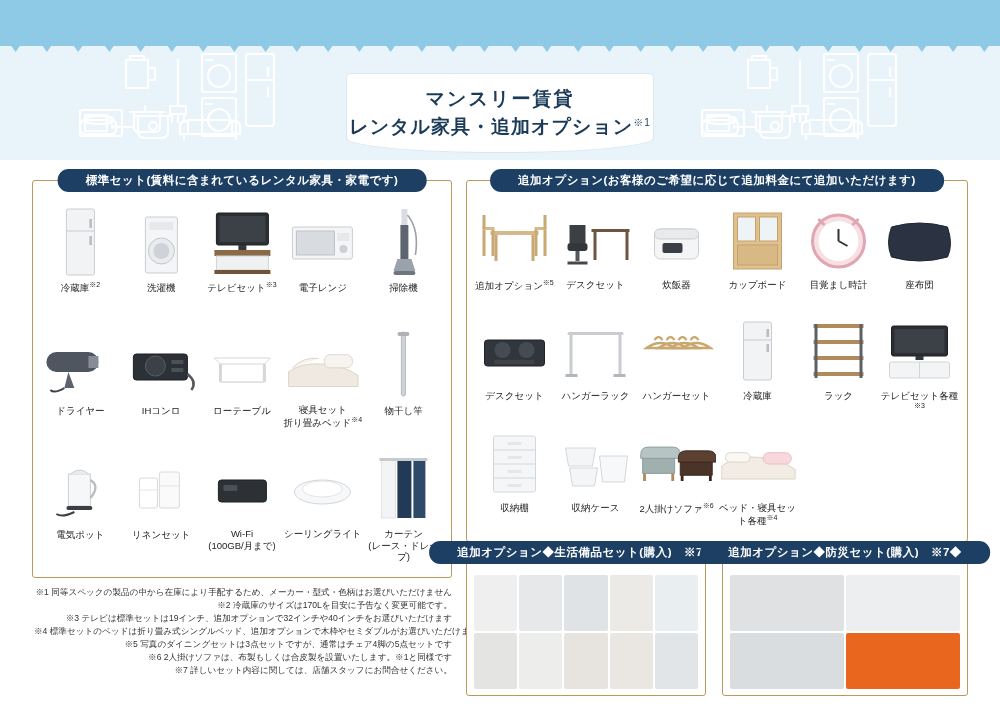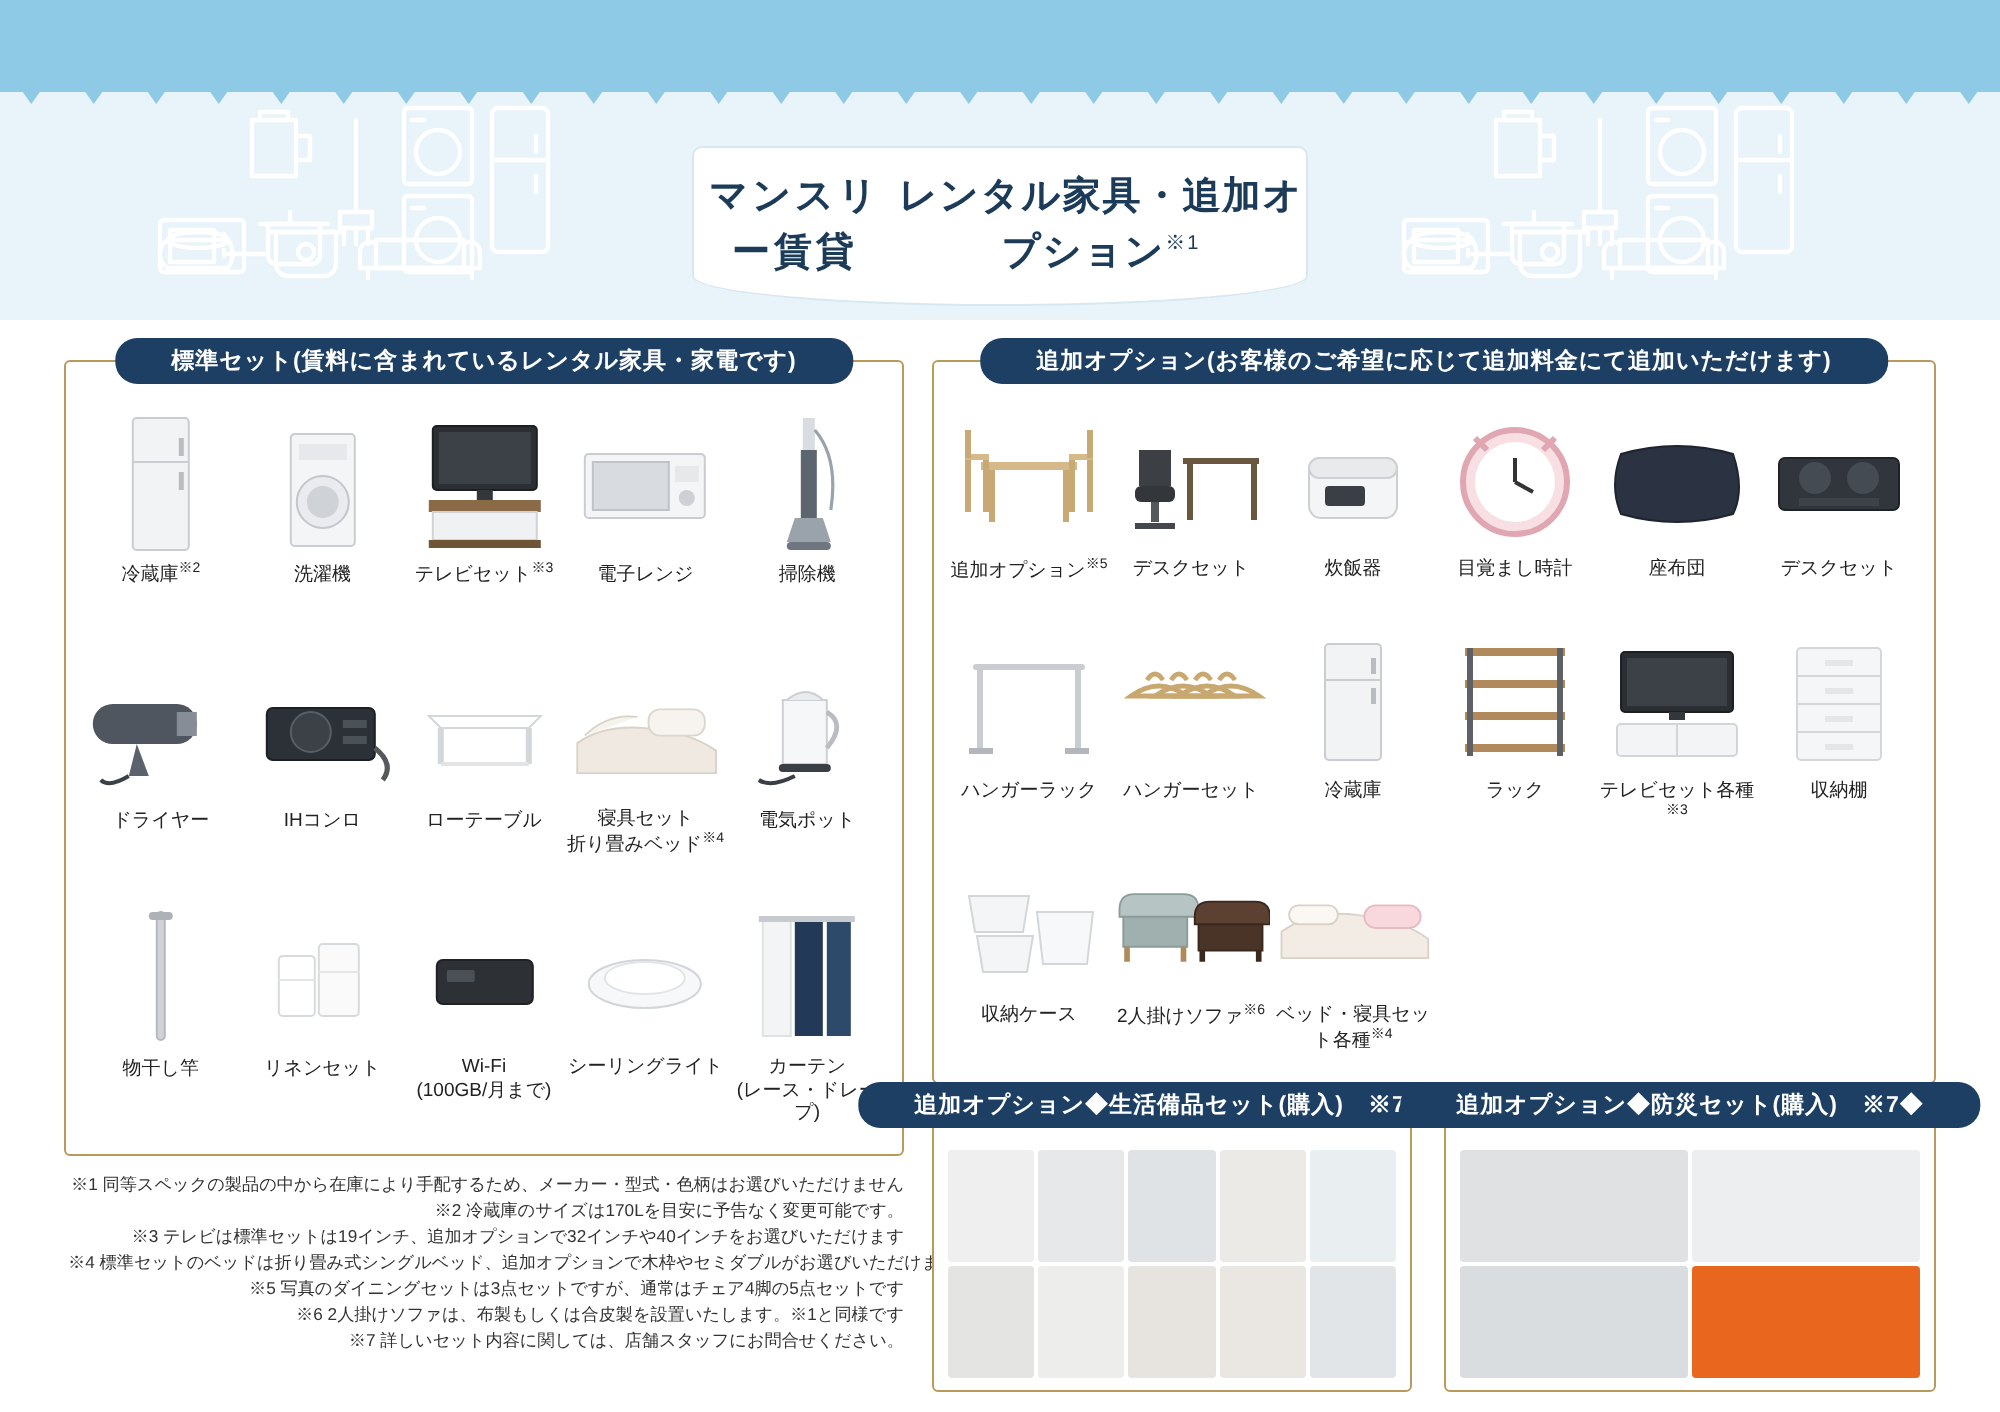--- a/index.html
+++ b/index.html
@@ -36,21 +36,21 @@
   }
   .header-strip-bottom {
     position:absolute; left:0; bottom:0; width:1000px; height:10px;
     background:#ffffff;
   }
   .title-box {
     position:absolute; left:347px; top:74px; width:306px; height:78px;
     background:#ffffff;
     border-radius:4px 4px 50% 50% / 4px 4px 18% 18%;
     box-shadow:0 0 0 1px #d8e7f0;
-    display:flex; flex-direction:row; align-items:center; justify-content:center;
+    display:flex; flex-direction:column; align-items:center; justify-content:center;
     text-align:center;
   }
   .title-box .l1 {
     font-size:19px; font-weight:bold; color:#1b3b59; letter-spacing:2px; line-height:1.5;
   }
   .title-box .l2 {
     font-size:19px; font-weight:bold; color:#1b3b59; letter-spacing:1px; line-height:1.5;
   }
   .title-box .l2 sup { font-size:10px; font-weight:normal; }
 
@@ -422,39 +422,39 @@
             <path d="M10 40 q12 -12 28 -10" fill="#f6f2ec" stroke="#d9d2c8"></path>
             <rect x="44" y="26" width="30" height="14" rx="6" fill="#f7f4ef" stroke="#ddd6cc"></rect>
           </svg>
       </div>
       <div class="cap"><span>寝具セット
 折り畳みベッド</span><sup>※4</sup></div>
     </div>
 
     <div class="cell">
       <div class="thumb">
+        <svg class="obj" viewBox="0 0 40 74">
+            <rect x="18" y="4" width="4" height="64" rx="2" fill="#cfd3d7" stroke="#b5b9bd"></rect>
+            <rect x="14" y="4" width="12" height="4" rx="2" fill="#aeb2b6"></rect>
+          </svg>
+      </div>
+      <div class="cap"><span>物干し竿</span><sup></sup></div>
+    </div>
+
+    <div class="cell">
+      <div class="thumb">
         <svg class="obj" viewBox="0 0 60 74">
             <path d="M18 22 h22 v32 h-22z" fill="#f6f7f8" stroke="#ccd0d4"></path>
             <path d="M20 22 q10 -8 18 0" fill="#e9ebed" stroke="#ccd0d4"></path>
             <path d="M40 28 q10 6 0 18" stroke="#b9bdc2" stroke-width="2.4" fill="none"></path>
             <rect x="16" y="54" width="26" height="4" rx="2" fill="#3a3f45"></rect>
             <path d="M24 60 q-12 6 -18 2" stroke="#3a3f45" stroke-width="2" fill="none"></path>
           </svg>
       </div>
       <div class="cap"><span>電気ポット</span><sup></sup></div>
-    </div>
-
-    <div class="cell">
-      <div class="thumb">
-        <svg class="obj" viewBox="0 0 40 74">
-            <rect x="18" y="4" width="4" height="64" rx="2" fill="#cfd3d7" stroke="#b5b9bd"></rect>
-            <rect x="14" y="4" width="12" height="4" rx="2" fill="#aeb2b6"></rect>
-          </svg>
-      </div>
-      <div class="cap"><span>物干し竿</span><sup></sup></div>
     </div>
 
     <div class="cell">
       <div class="thumb">
         <svg class="obj" viewBox="0 0 60 74">
             <rect x="8" y="26" width="18" height="30" rx="2" fill="#ffffff" stroke="#d7dadd"></rect>
             <rect x="28" y="20" width="20" height="36" rx="2" fill="#fafafa" stroke="#d7dadd"></rect>
             <path d="M8 38 h18 M28 34 h20" stroke="#e3e5e7"></path>
           </svg>
       </div>
@@ -540,20 +540,31 @@
       <div class="thumb">
         <svg class="obj" viewBox="0 0 76 72">
             <rect x="16" y="24" width="44" height="30" rx="6" fill="#f4f5f6" stroke="#ccd0d4"></rect>
             <rect x="16" y="24" width="44" height="10" rx="5" fill="#e8eaec" stroke="#ccd0d4"></rect>
             <rect x="24" y="38" width="20" height="10" rx="2" fill="#3a3f45"></rect>
           </svg>
       </div>
       <div class="cap"><span>炊飯器</span></div>
     </div>
 
+    <div class="cell">
+      <div class="thumb">
+        <svg class="obj" viewBox="0 0 76 72">
+            <rect x="14" y="8" width="48" height="56" fill="#e0c08c" stroke="#c3a271"></rect>
+            <rect x="18" y="12" width="18" height="24" fill="#eef3f5" stroke="#c3a271"></rect>
+            <rect x="40" y="12" width="18" height="24" fill="#eef3f5" stroke="#c3a271"></rect>
+            <rect x="18" y="40" width="40" height="20" fill="#d8b885" stroke="#c3a271"></rect>
+          </svg>
+      </div>
+      <div class="cap"><span>カップボード</span></div>
+    </div>
 
     <div class="cell">
       <div class="thumb">
         <svg class="obj" viewBox="0 0 76 72">
             <circle cx="38" cy="36" r="26" fill="#f7dfe3" stroke="#e0a6b2" stroke-width="3"></circle>
             <circle cx="38" cy="36" r="20" fill="#ffffff"></circle>
             <path d="M38 36 l0 -12 M38 36 l9 5" stroke="#333" stroke-width="2"></path>
             <path d="M18 14 l6 6 M58 14 l-6 6" stroke="#e0a6b2" stroke-width="3"></path>
           </svg>
       </div>

